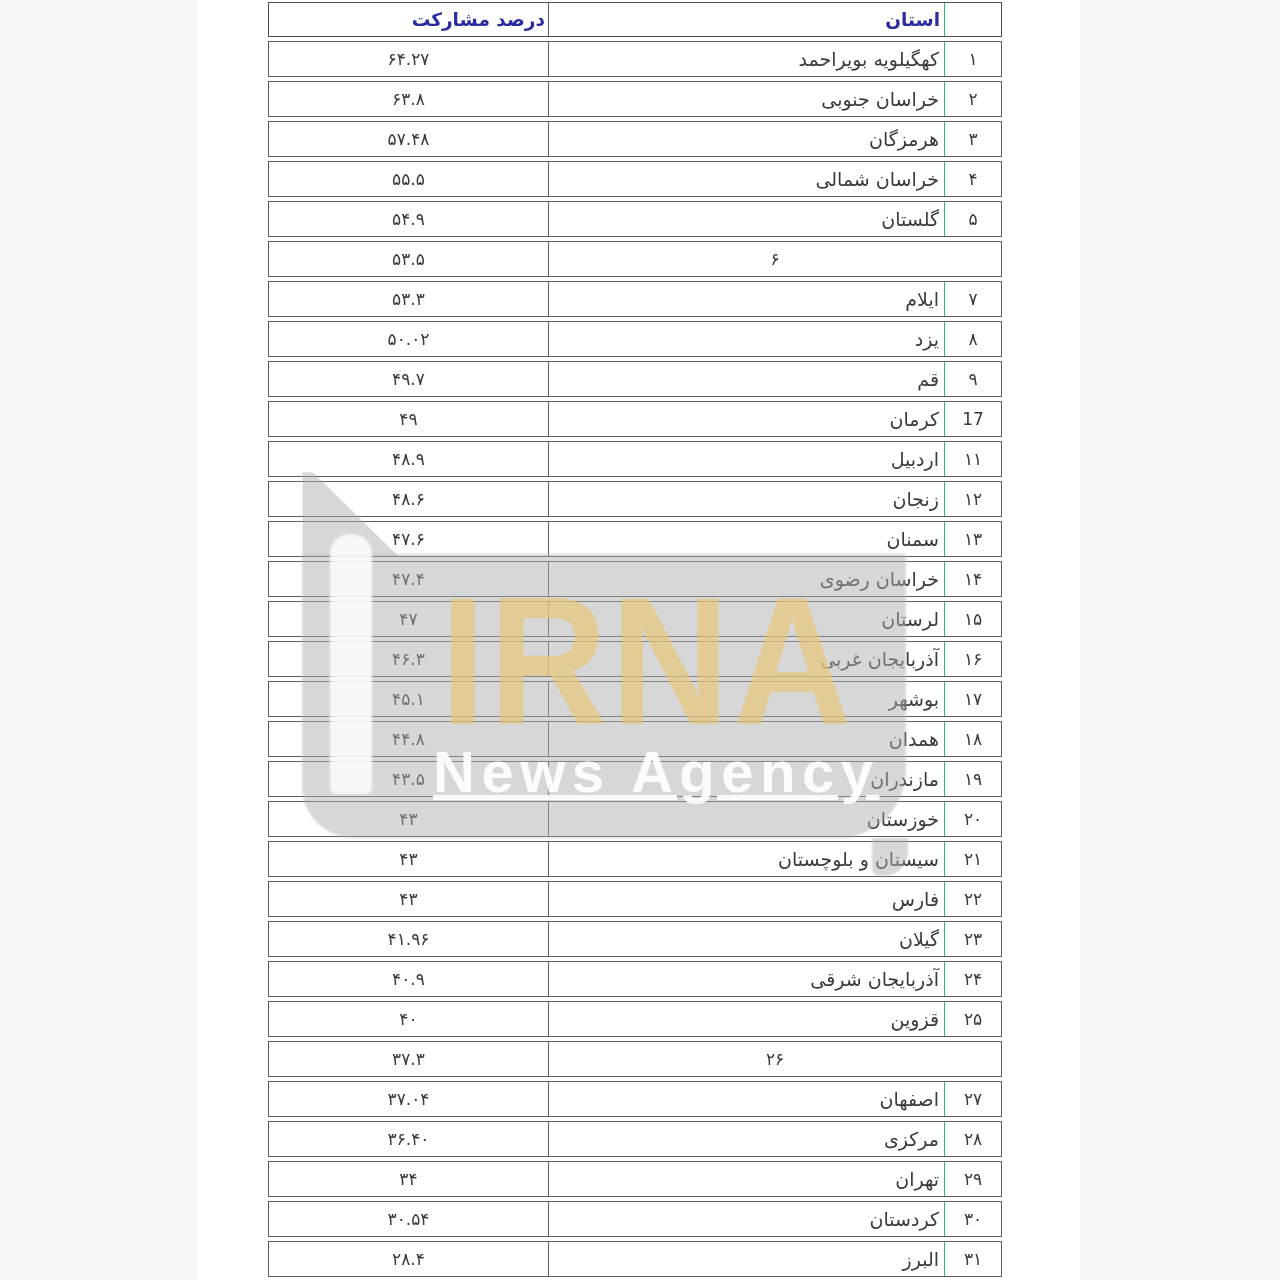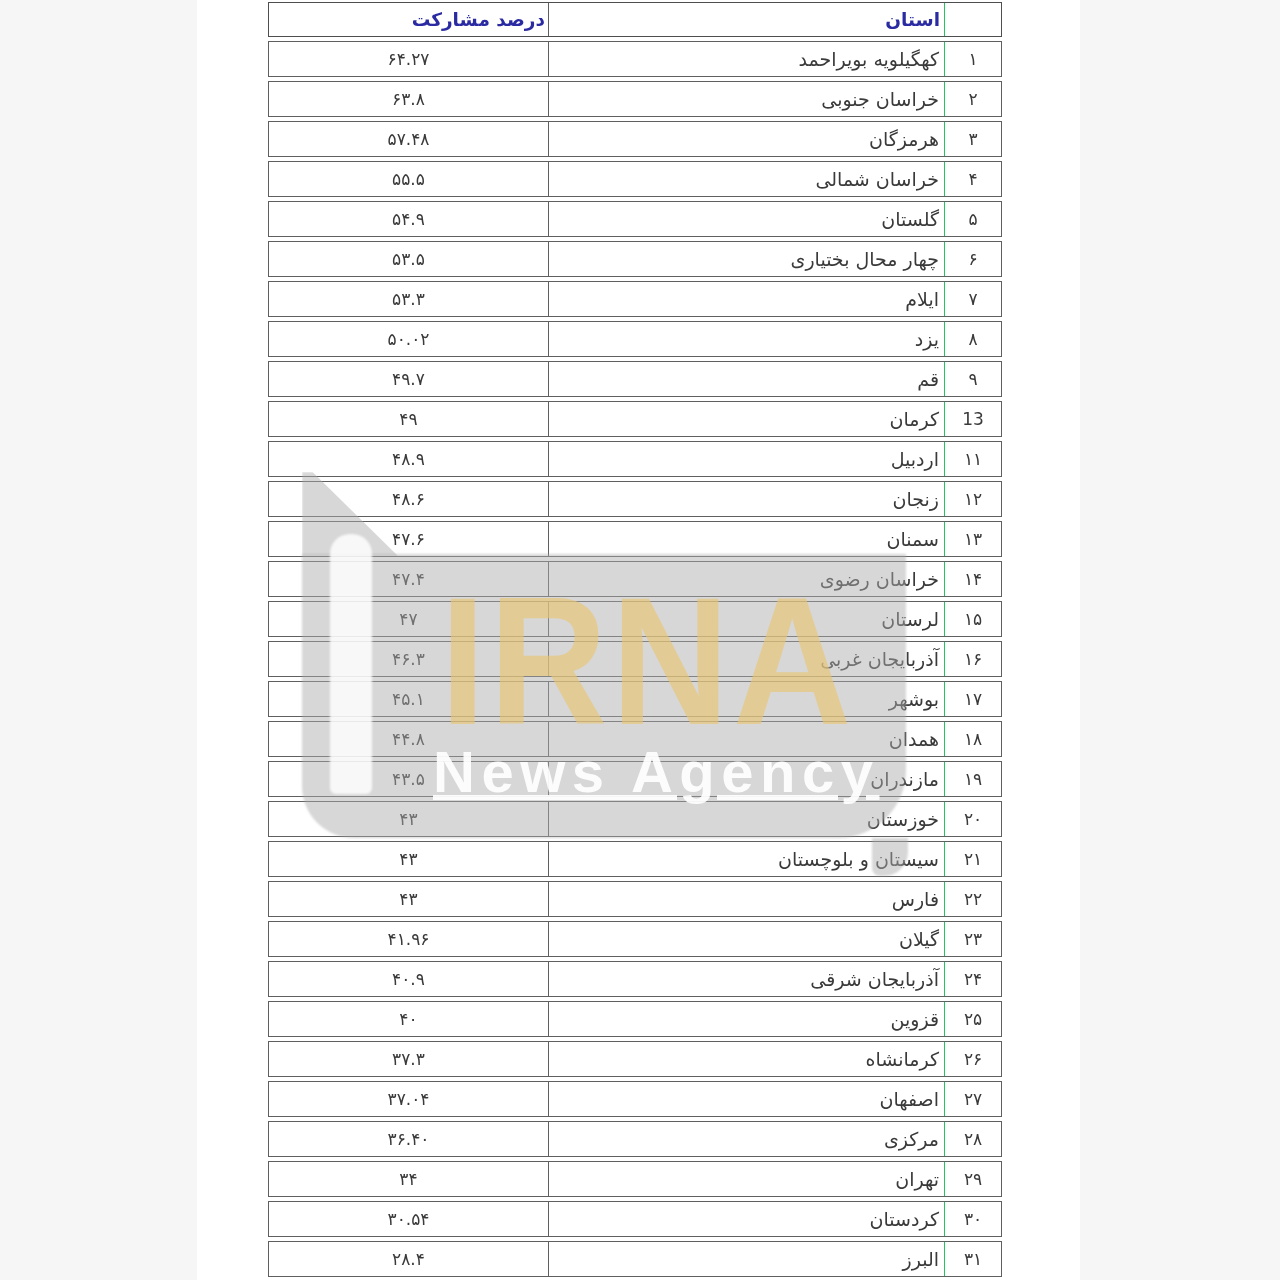--- a/index.html
+++ b/index.html
@@ -101,42 +101,41 @@
         <div class="cell c-prov">خراسان شمالی</div>
         <div class="cell c-num">۴</div>
       </div>
       <div class="trow">
         <div class="cell c-pct">۵۴.۹</div>
         <div class="cell c-prov">گلستان</div>
         <div class="cell c-num">۵</div>
       </div>
       <div class="trow">
         <div class="cell c-pct">۵۳.۵</div>
-        <div class="cell c-prov">چهار محال بختیاری</div>
         <div class="cell c-num">۶</div>
       </div>
       <div class="trow">
         <div class="cell c-pct">۵۳.۳</div>
         <div class="cell c-prov">ایلام</div>
         <div class="cell c-num">۷</div>
       </div>
       <div class="trow">
         <div class="cell c-pct">۵۰.۰۲</div>
         <div class="cell c-prov">یزد</div>
         <div class="cell c-num">۸</div>
       </div>
       <div class="trow">
         <div class="cell c-pct">۴۹.۷</div>
         <div class="cell c-prov">قم</div>
         <div class="cell c-num">۹</div>
       </div>
       <div class="trow">
         <div class="cell c-pct">۴۹</div>
         <div class="cell c-prov">کرمان</div>
-        <div class="cell c-num">13</div>
+        <div class="cell c-num">17</div>
       </div>
       <div class="trow">
         <div class="cell c-pct">۴۸.۹</div>
         <div class="cell c-prov">اردبیل</div>
         <div class="cell c-num">۱۱</div>
       </div>
       <div class="trow">
         <div class="cell c-pct">۴۸.۶</div>
         <div class="cell c-prov">زنجان</div>
         <div class="cell c-num">۱۲</div>
@@ -201,21 +200,20 @@
         <div class="cell c-prov">آذربایجان شرقی</div>
         <div class="cell c-num">۲۴</div>
       </div>
       <div class="trow">
         <div class="cell c-pct">۴۰</div>
         <div class="cell c-prov">قزوین</div>
         <div class="cell c-num">۲۵</div>
       </div>
       <div class="trow">
         <div class="cell c-pct">۳۷.۳</div>
-        <div class="cell c-prov">کرمانشاه</div>
         <div class="cell c-num">۲۶</div>
       </div>
       <div class="trow">
         <div class="cell c-pct">۳۷.۰۴</div>
         <div class="cell c-prov">اصفهان</div>
         <div class="cell c-num">۲۷</div>
       </div>
       <div class="trow">
         <div class="cell c-pct">۳۶.۴۰</div>
         <div class="cell c-prov">مرکزی</div>

